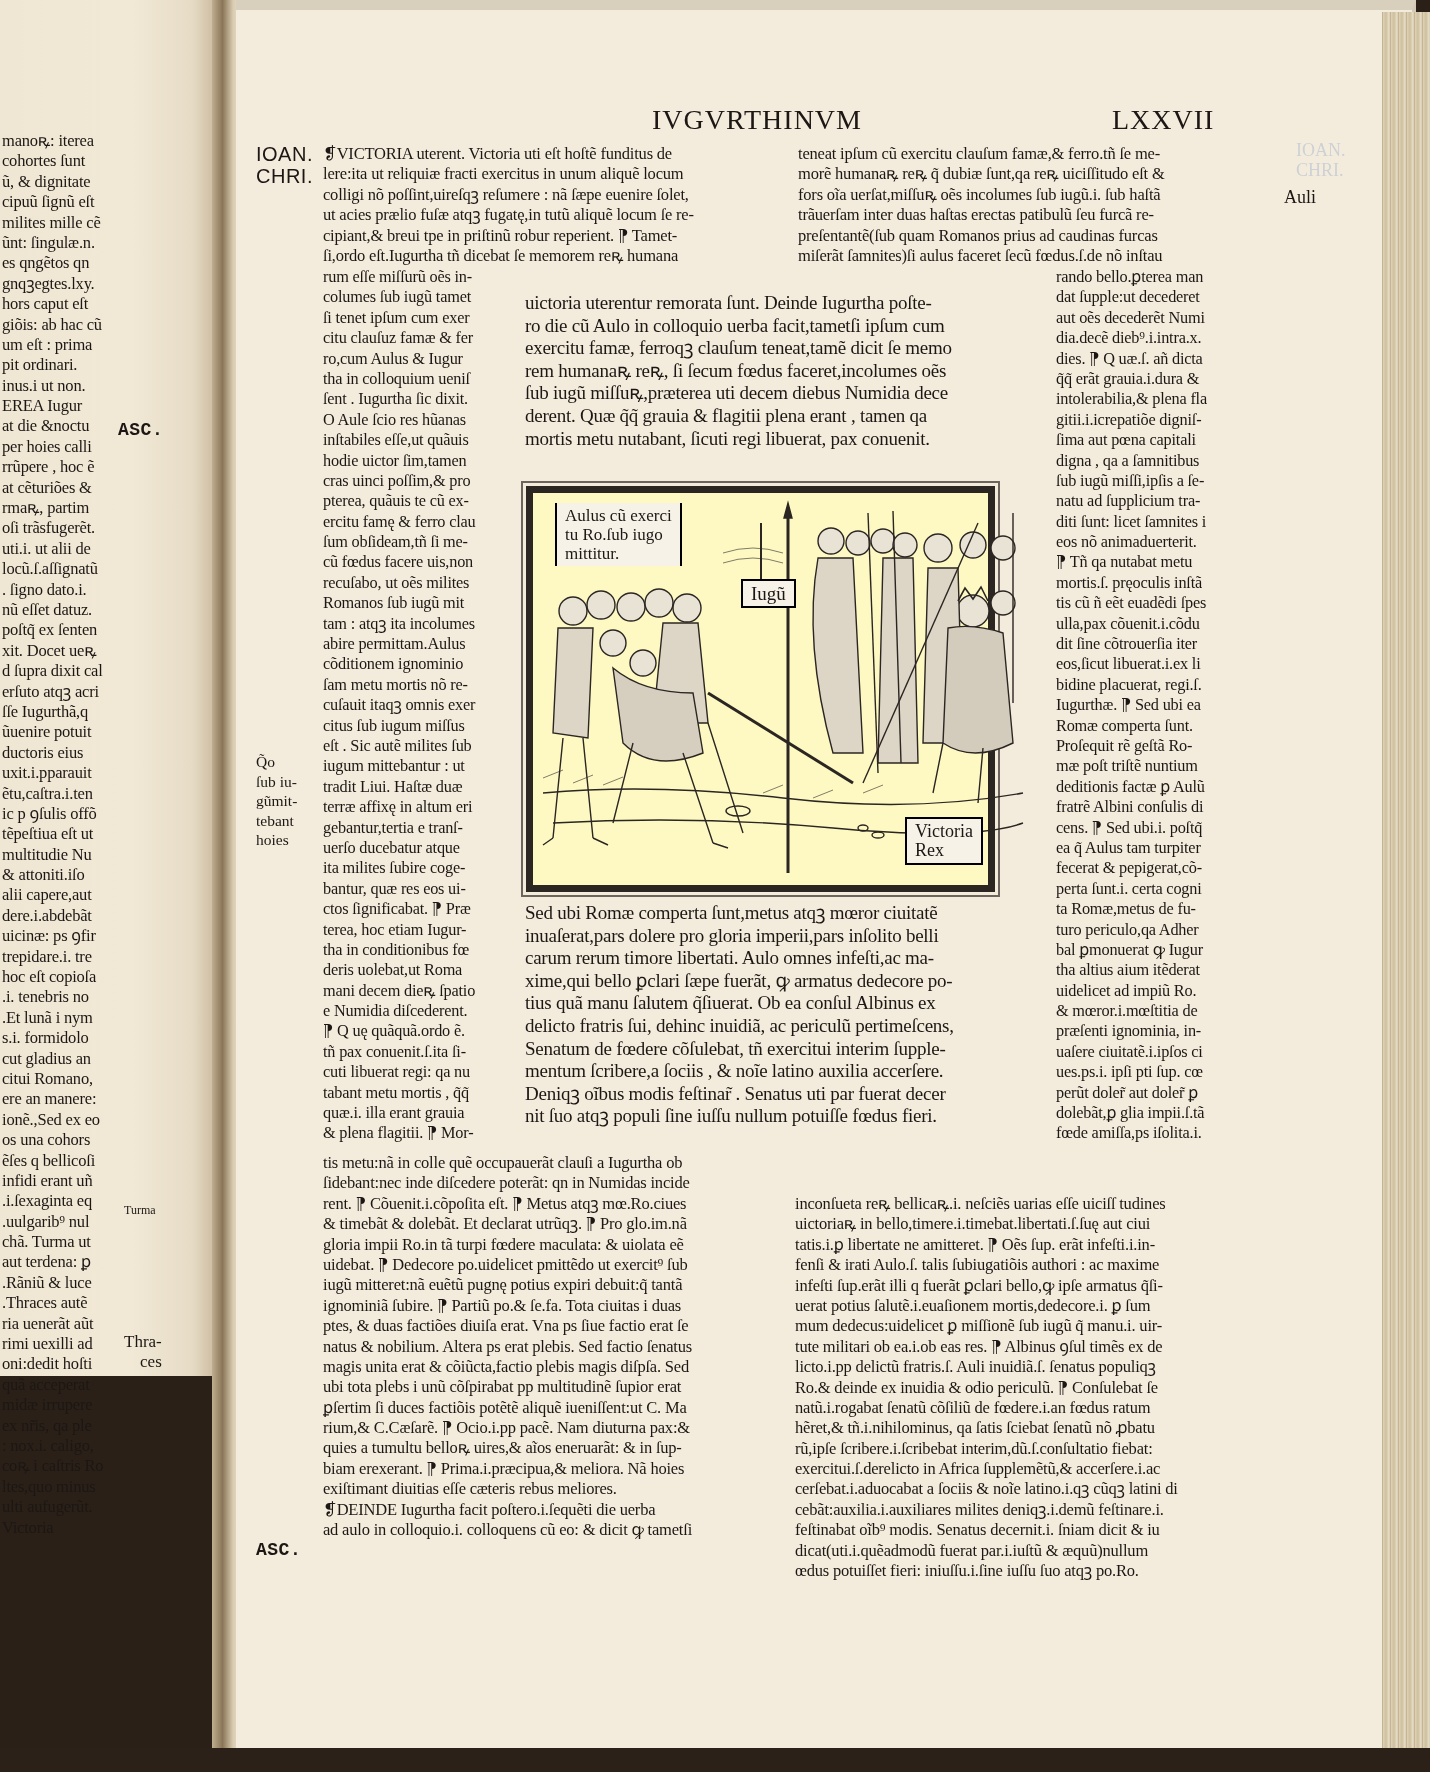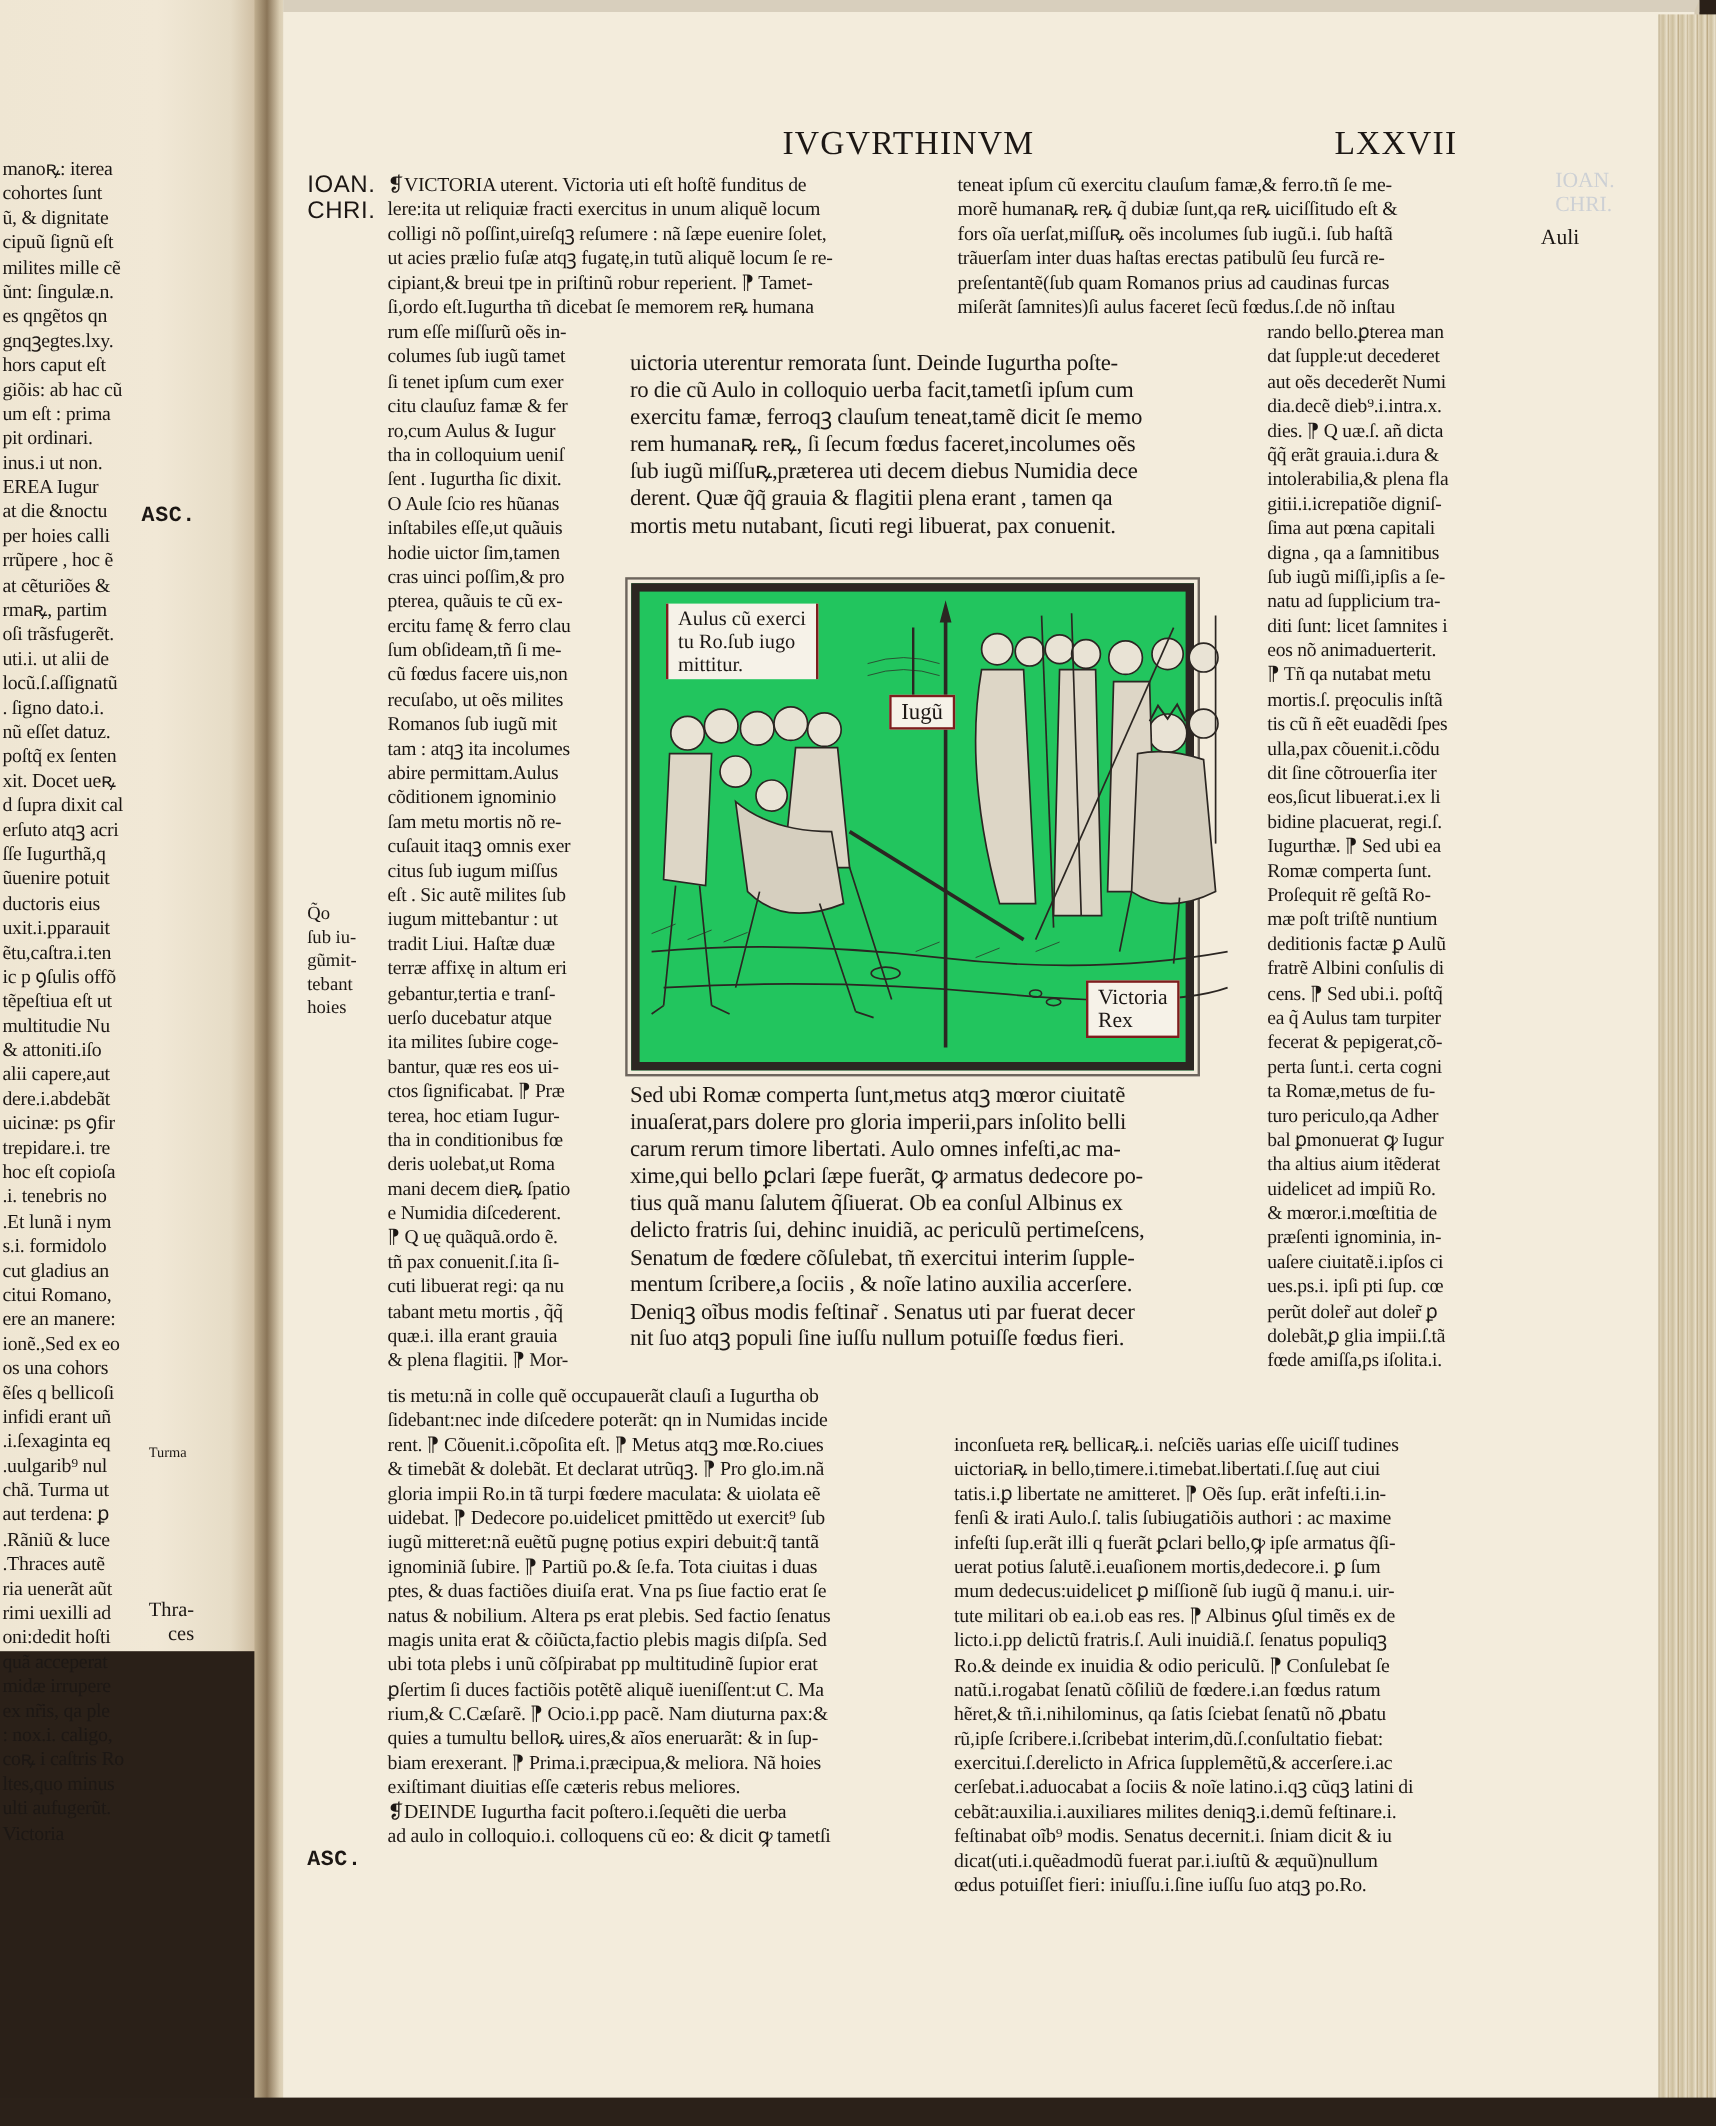--- a/index.html
+++ b/index.html
@@ -39,26 +39,26 @@
   .running-head {
     position: absolute; top: 104px; font-size: 28px; letter-spacing: 1px; font-weight: normal; font-family: Liberation Serif, serif;
   }
   .margin-note { position: absolute; font-size: 16.5px; line-height: 20px; white-space: pre; }
   .margin-bold { font-weight: bold; font-family: Liberation Mono, monospace; font-size: 18px; letter-spacing: 0.5px; }
   .ghost { position: absolute; color: #b5bfd0; opacity: 0.6; font-size: 18px; white-space: pre; line-height: 20px; }
 
   
   .woodcut {
     position: absolute; left: 526px; top: 486px; width: 469px; height: 406px;
-    background: #22c55e; border: 7px solid #2c2622;
+    background: #fef9c3; border: 7px solid #2c2622;
     outline: 2px solid #6d655d; outline-offset: 3px;
   }
   .woodcut svg { position: absolute; left: 0; top: 0; }
   .scroll-label {
-    position: absolute; background: #f6f2e8; border: 2px solid #7f1d1d;
+    position: absolute; background: #f6f2e8; border: 2px solid #000000;
     font-size: 17px; line-height: 19px; text-align: left; padding: 3px 8px; white-space: pre;
   }
 </style>
 </head>
 <body>
 
 <div class="spread">
 
   <div class="left-page">
     <div class="txt" id="left-lines" style="left:2px; top:131px; font-size:16.5px; line-height:20.4px;"><div>manoꝶ: iterea</div><div>cohortes ſunt</div><div>ũ, &amp; dignitate</div><div>cipuũ ſignũ eſt</div><div>milites mille cẽ</div><div>ũnt: ſingulæ.n.</div><div>es qngẽtos qn</div><div>gnqꝫegtes.lxy.</div><div>hors caput eſt</div><div>giõis: ab hac cũ</div><div>um eſt : prima</div><div>pit ordinari.</div><div>inus.i ut non.</div><div>EREA Iugur</div><div>at die &amp;noctu</div><div>per hoies calli</div><div>rrũpere , hoc ẽ</div><div>at cẽturiões &amp;</div><div>rmaꝶ, partim</div><div>oſi trãsfugerẽt.</div><div>uti.i. ut alii de</div><div>locũ.ſ.aſſignatũ</div><div>. ſigno dato.i.</div><div>nũ eſſet datuz.</div><div>poſtq̃ ex ſenten</div><div>xit. Docet ueꝶ</div><div>d ſupra dixit cal</div><div>erſuto atqꝫ acri</div><div>ſſe Iugurthã,q</div><div>ũuenire potuit</div><div>ductoris eius</div><div>uxit.i.pparauit</div><div>ẽtu,caſtra.i.ten</div><div>ic p ꝯſulis offõ</div><div>tẽpeſtiua eſt ut</div><div>multitudie Nu</div><div>&amp; attoniti.iſo</div><div>alii capere,aut</div><div>dere.i.abdebãt</div><div>uicinæ: ps ꝯfir</div><div>trepidare.i. tre</div><div>hoc eſt copioſa</div><div>.i. tenebris no</div><div>.Et lunã i nym</div><div>s.i. formidolo</div><div>cut gladius an</div><div>citui Romano,</div><div>ere an manere:</div><div>ionẽ.,Sed ex eo</div><div>os una cohors</div><div>ẽſes q bellicoſi</div><div>infidi erant uñ</div><div>.i.ſexaginta eq</div><div>.uulgarib⁹ nul</div><div>chã. Turma ut</div><div>aut terdena: ꝑ</div><div>.Rãniũ &amp; luce</div><div>.Thraces autẽ</div><div>ria uenerãt aũt</div><div>rimi uexilli ad</div><div>oni:dedit hoſti</div><div>quã acceperat</div><div>midæ irrupere</div><div>ex nr̃is, qa ple</div><div>: nox.i. caligo,</div><div>coꝶ i caſtris Ro</div><div>ltes,quo minus</div><div>ulti aufugerũt.</div><div>Victoria</div></div>

